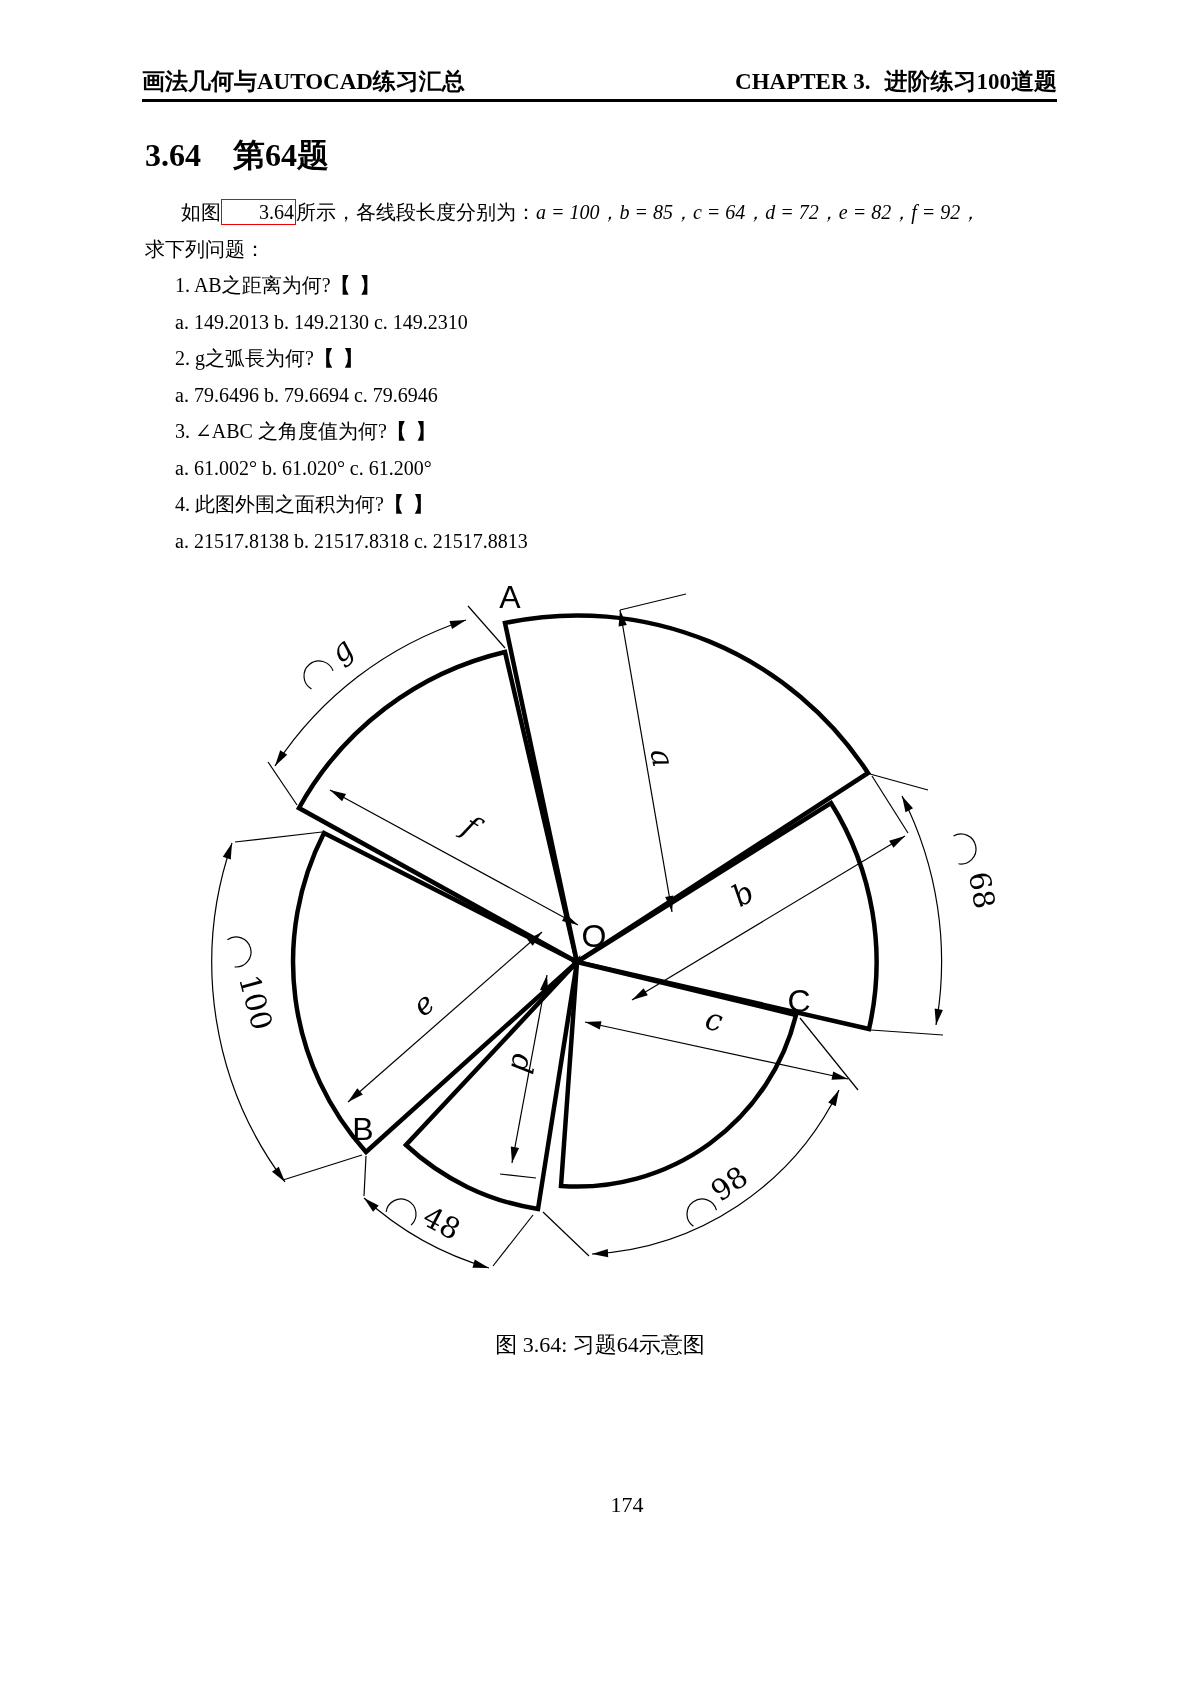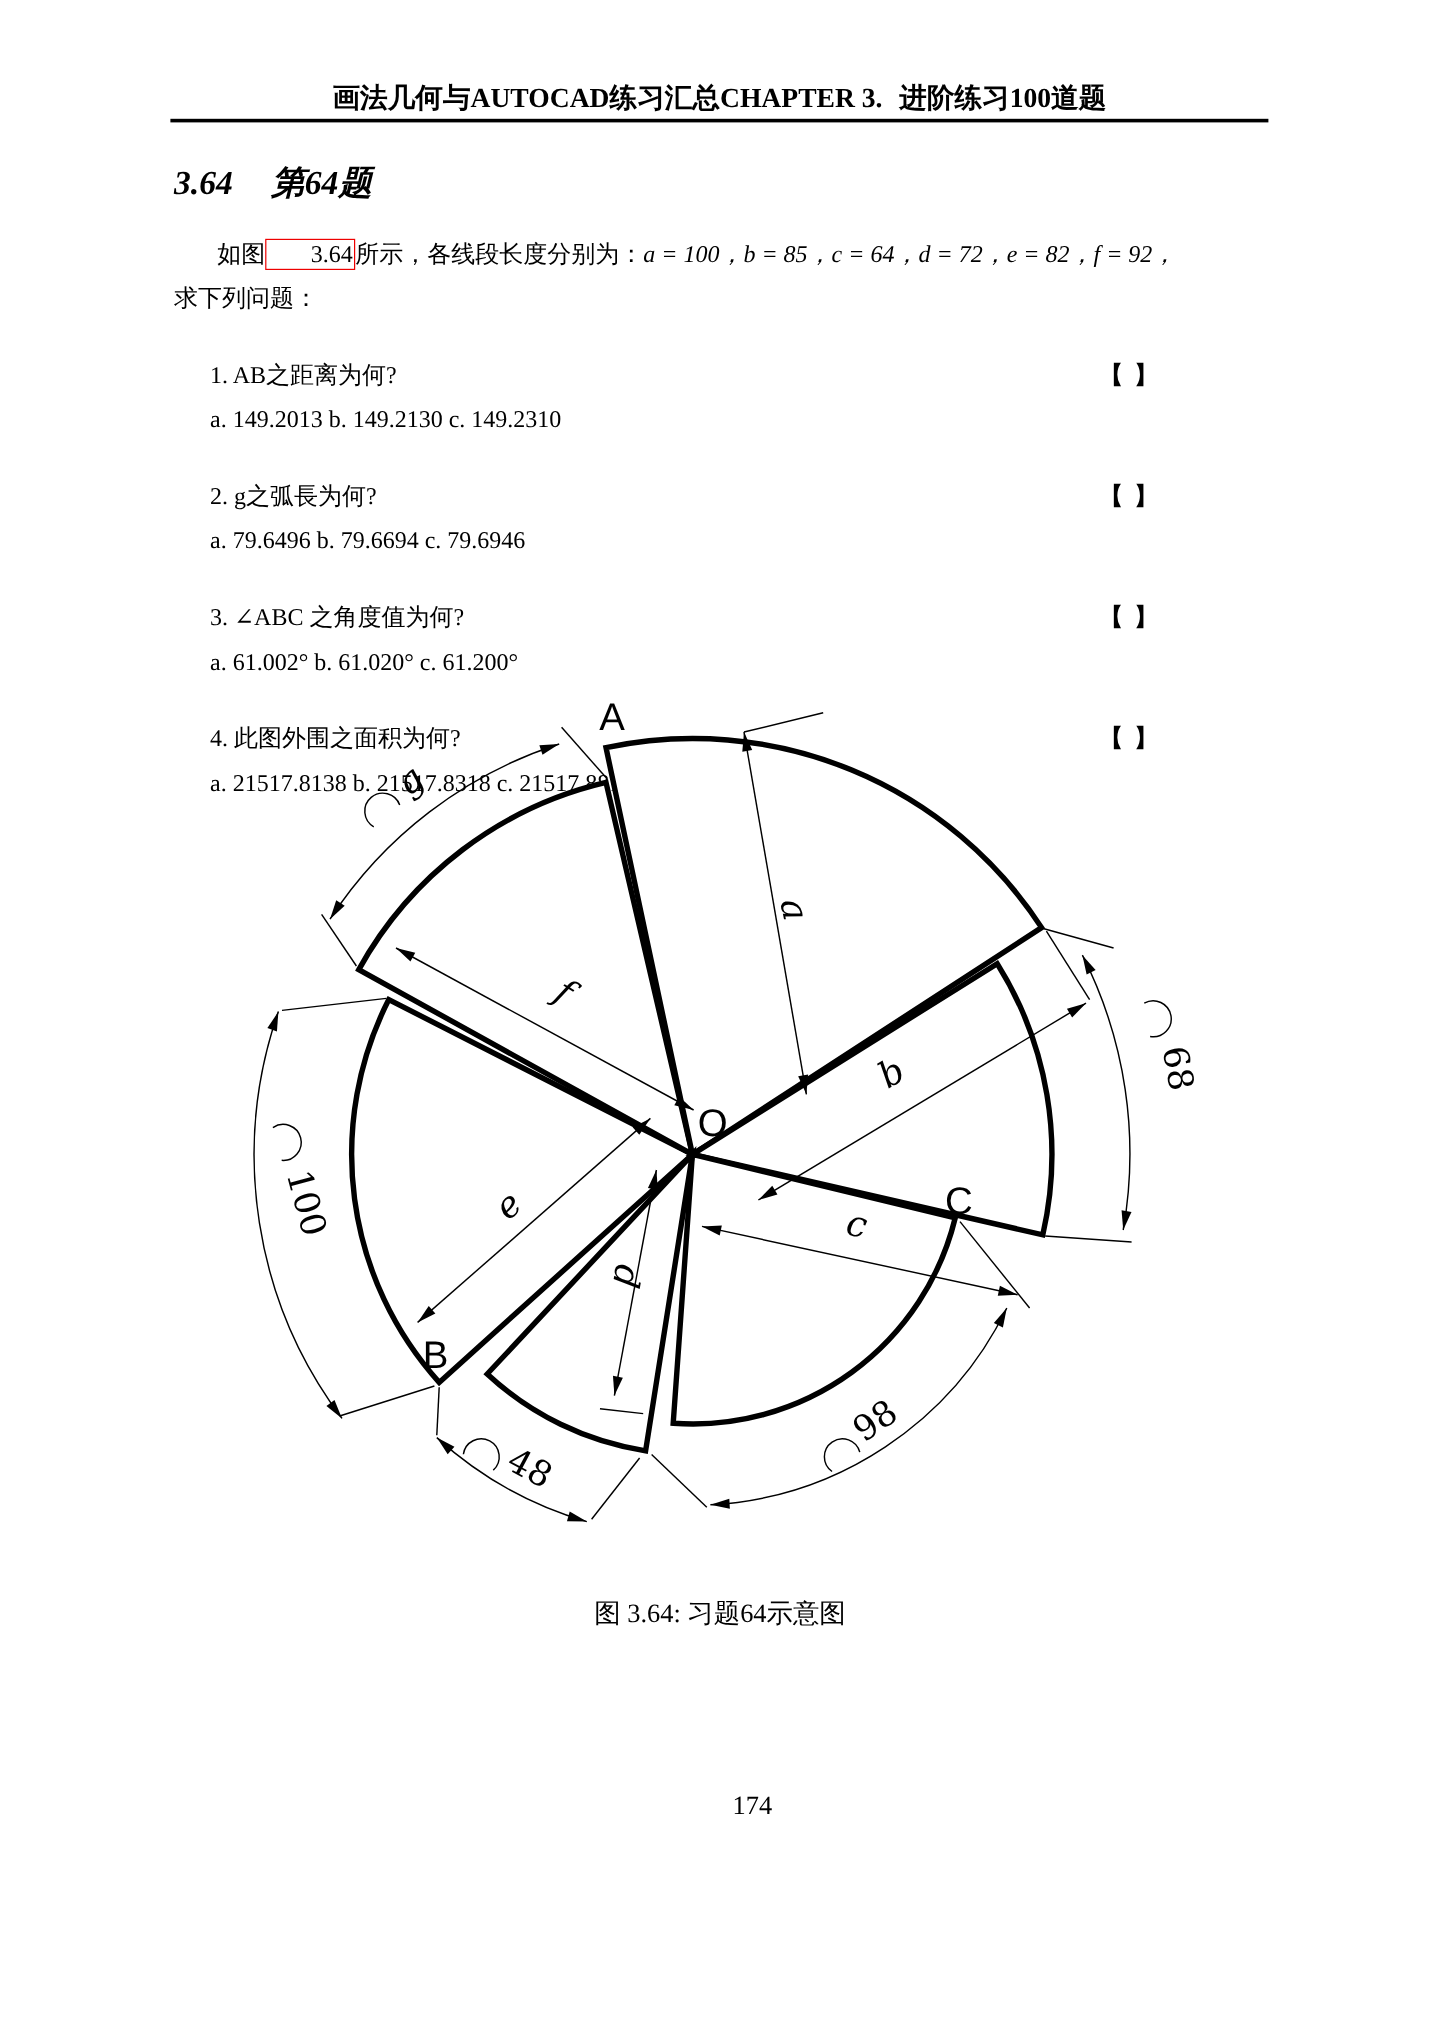--- a/index.html
+++ b/index.html
@@ -1,31 +1,31 @@
 <!DOCTYPE html>
 <html><head>
 <meta charset="utf-8">
 <style>
   html,body{margin:0;padding:0;background:#888;}
   .page{position:relative;width:1200px;height:1696px;background:#ffffff;margin:0 auto;
         font-family:"Liberation Serif","DejaVu Serif",serif;color:#000;overflow:hidden;}
   
   .hdr{position:absolute;left:142px;top:66px;width:915px;display:flex;
-       justify-content:center;font-weight:bold;font-size:23px;}
+       justify-content:space-between;font-weight:bold;font-size:23px;}
   .hdr .chap{margin-right:14px;}
   .rule{position:absolute;left:142px;top:99px;width:915px;height:3px;background:#000;}
   
-  .sec{position:absolute;left:145px;top:134px;font-size:28px;font-weight:bold;font-style:italic;}
+  .sec{position:absolute;left:145px;top:134px;font-size:32px;font-weight:bold;}
   .sec .sec-t{margin-left:32px;}
   
   .body{position:absolute;left:145px;top:194px;width:912px;font-size:20px;line-height:36.5px;}
   .line.indent{text-indent:36px;}
   .mvars{font-style:italic;}
   .link{display:inline-block;border:1.6px solid #e00;padding:0 1px;line-height:24px;}
-  .qline{display:flex;justify-content:space-between;padding-left:30px;padding-right:90px;margin-top:28px;}
+  .qline{display:flex;padding-left:30px;padding-right:90px;}
   .aline{padding-left:30px;white-space:pre-wrap;font-family:Liberation Serif, serif;}
   .br{font-weight:bold;letter-spacing:2px;}
   
   svg.fig{position:absolute;left:140px;top:540px;width:920px;height:760px;}
   .blade{fill:#fff;stroke:#000;stroke-width:4.5;}
   .thin{stroke:#000;stroke-width:1.2;fill:none;}
   .arr{fill:#000;stroke:none;}
   text{text-anchor:middle;fill:#000;}
   text.pt{font-family:"Liberation Sans",sans-serif;font-size:32px;}
   text.it{font-family:"DejaVu Serif",serif;font-style:italic;font-size:30px;}

